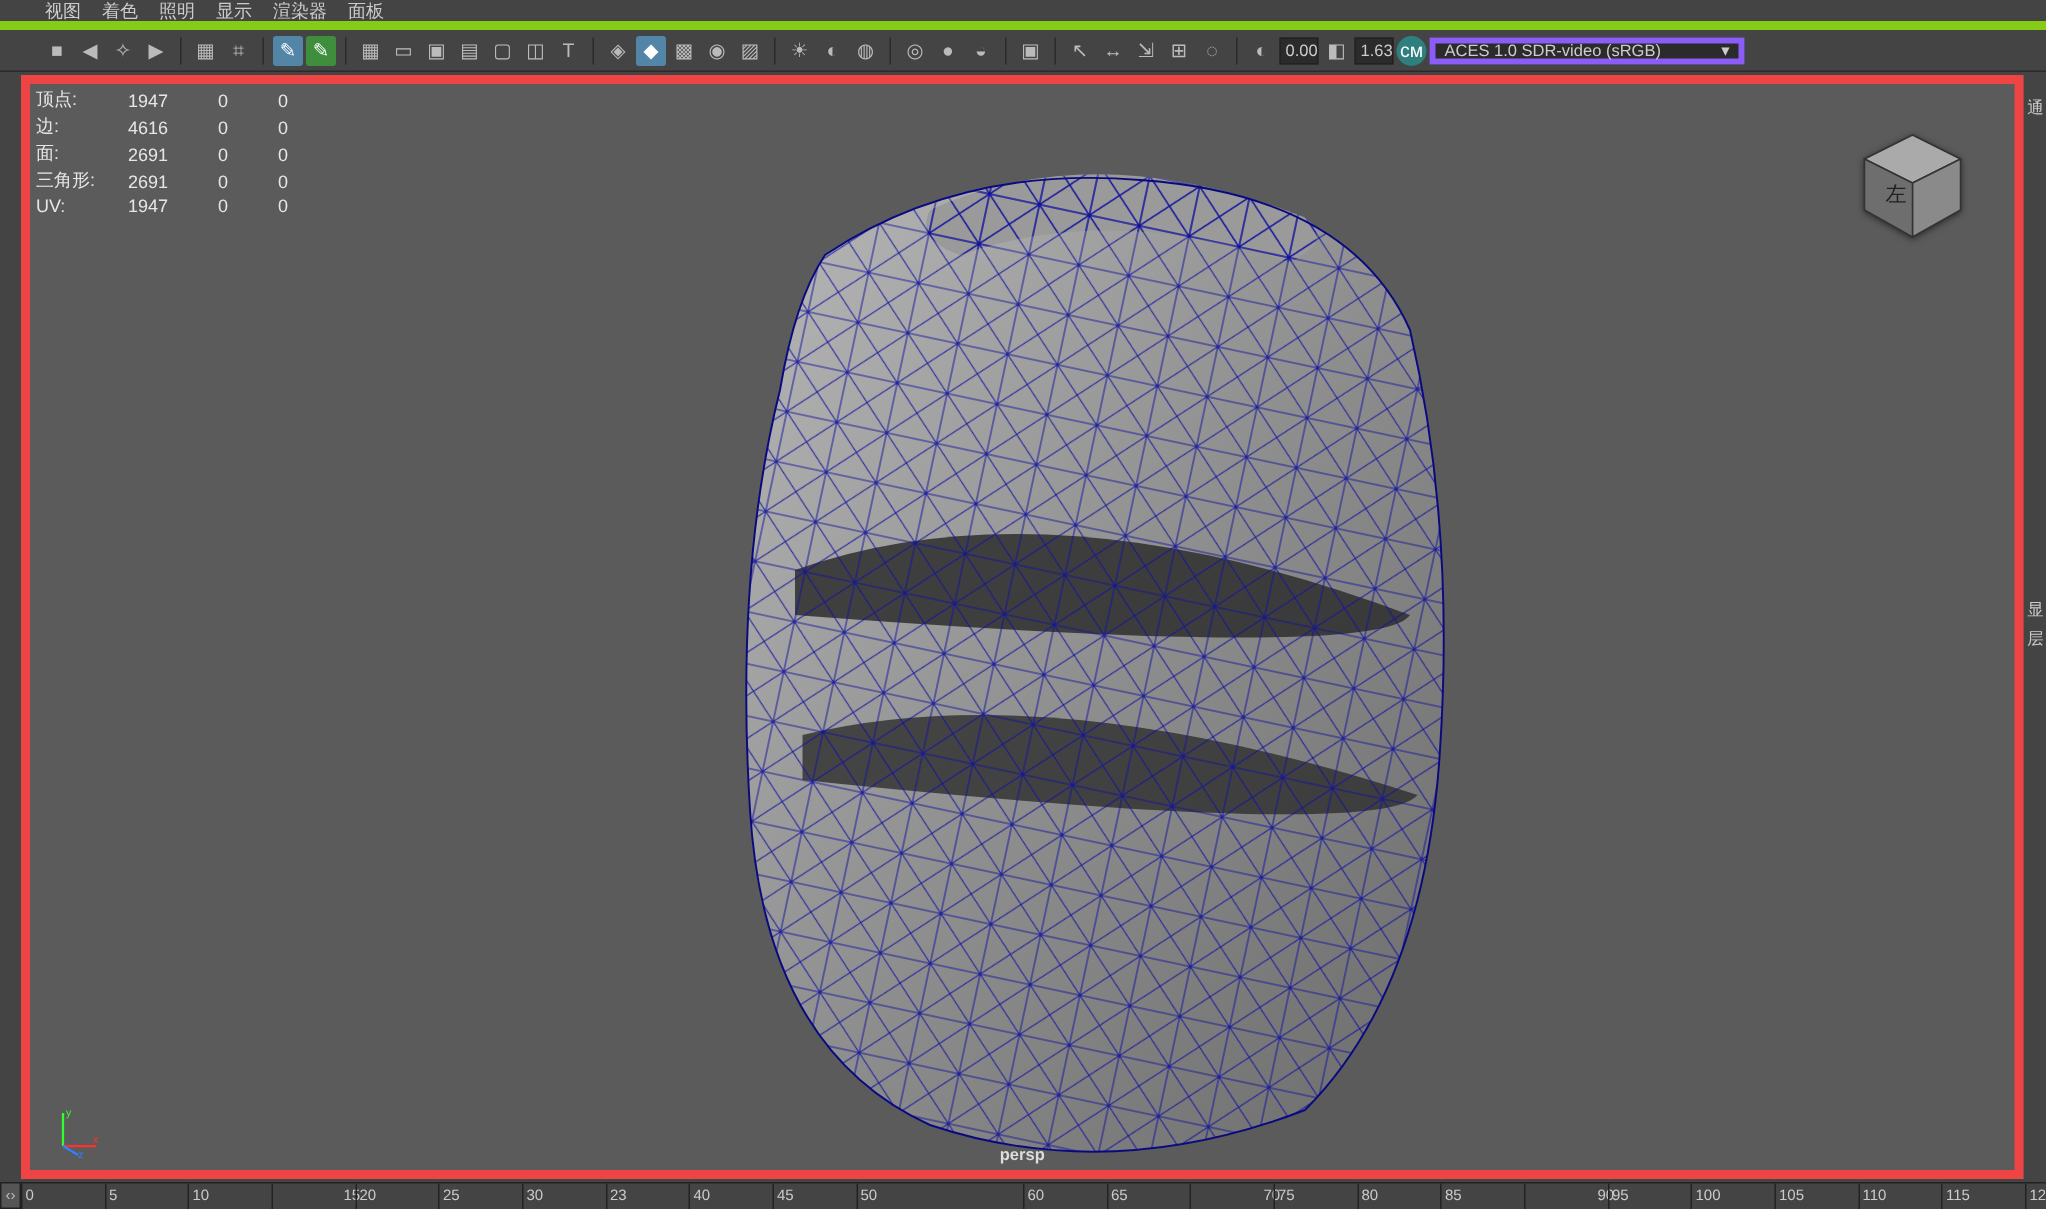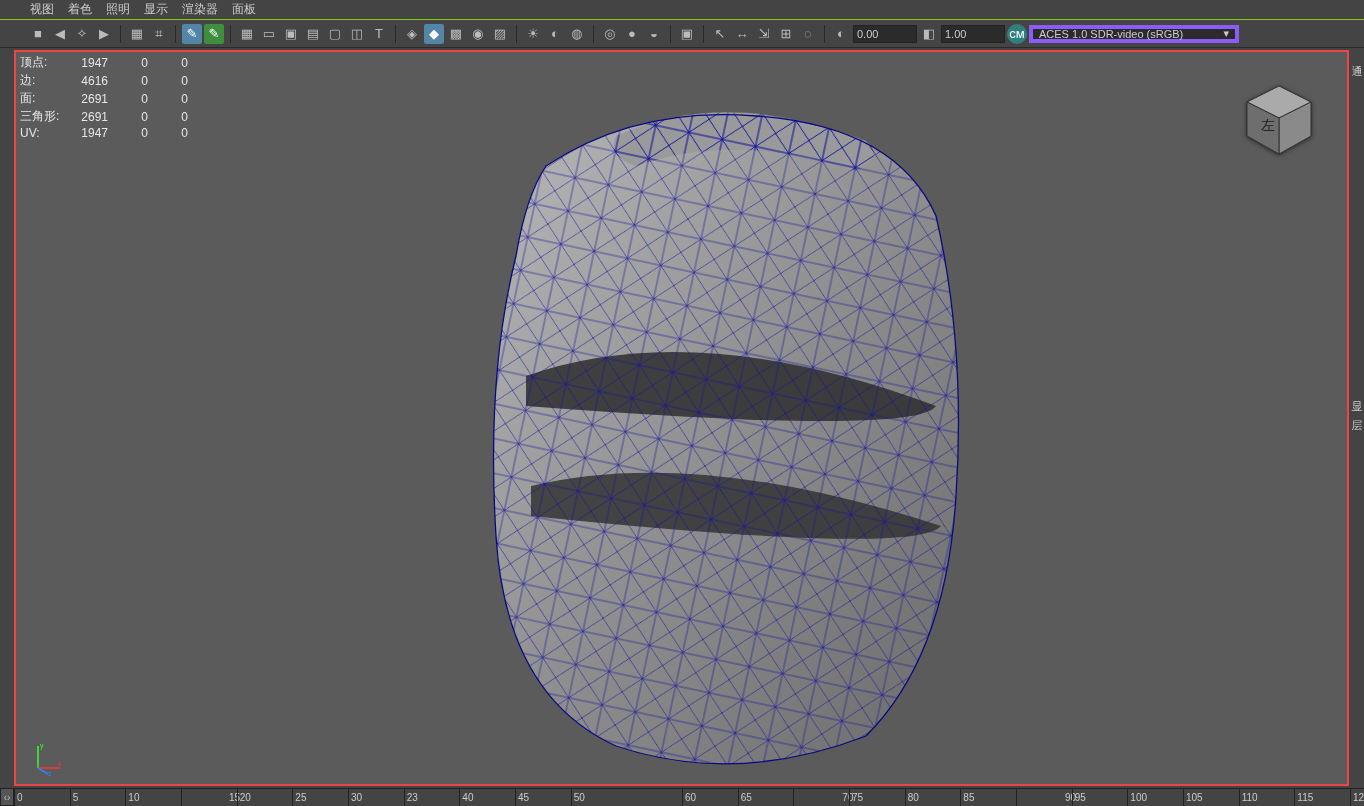--- a/index.html
+++ b/index.html
@@ -10,21 +10,21 @@
     font-family: "Microsoft YaHei", Arial, sans-serif;
     font-size: 12px;
     color: #cccccc;
     overflow: hidden;
     position: relative;
   }
   
   .menubar {
     height: 20px;
     background: #444444;
-    border-bottom: 1px solid #84cc16;
+    border-bottom: 6px solid #84cc16;
     display: flex;
     align-items: center;
     padding-left: 30px;
     gap: 14px;
     font-size: 12px;
   }
   .menubar span { cursor: default; }
   
   .toolbar {
     height: 28px;
@@ -45,21 +45,21 @@
     border-radius: 2px;
   }
   .tool-btn.active-blue { background: #5285a6; color: #fff; }
   .tool-btn.active-green { background: #3e8e3e; color: #fff; }
   .tool-btn.active-teal { background: #2f7f7f; color:#fff; border-radius:50%;}
   .tool-sep { width: 1px; height: 18px; background: #2a2a2a; margin: 0 4px; }
   .num-field {
     background: #2b2b2b;
     border: 1px solid #222;
     color: #ccc;
-    width: 64px; height: 18px;
+    width: 26px; height: 18px;
     font-size: 11px;
     padding: 0 3px;
     display: inline-flex;
     align-items: center;
   }
   .color-mgmt {
     background: #2b2b2b;
     border: 4px solid #8b5cf6;
     color: #ccc;
     height: 18px;
@@ -73,21 +73,21 @@
   
   .workspace {
     position: relative;
     height: 740px;
     display: flex;
   }
   .viewport {
     flex: 1;
     position: relative;
     background: #5b5b5b;
-    border: 2px solid #ef4444;
+    border: 6px solid #ef4444;
     margin: 2px 1px 2px 14px;
     overflow: hidden;
   }
   
   .right-panel {
     width: 14px;
     background: #444;
     display: flex;
     flex-direction: column;
     align-items: center;
@@ -212,21 +212,21 @@
   <div class="tool-sep"></div>
   <div class="tool-btn">↖</div>
   <div class="tool-btn">↔</div>
   <div class="tool-btn">⇲</div>
   <div class="tool-btn">⊞</div>
   <div class="tool-btn">◌</div>
   <div class="tool-sep"></div>
   <div class="tool-btn">◐</div>
   <div class="num-field">0.00</div>
   <div class="tool-btn">◧</div>
-  <div class="num-field">1.00</div>
+  <div class="num-field">1.63</div>
   <div class="tool-btn active-teal">cм</div>
   <div class="color-mgmt">
     <span>ACES 1.0 SDR-video (sRGB)</span>
     <span>▾</span>
   </div>
 </div>
 
 <div class="workspace">
 
   <div class="viewport">
@@ -305,20 +305,21 @@
 
     <svg class="axis-gizmo" viewBox="0 0 34 34">
       <line x1="8" y1="26" x2="8" y2="4" stroke="#30ff30" stroke-width="1.5"></line>
       <line x1="8" y1="26" x2="30" y2="26" stroke="#ff3030" stroke-width="1.5"></line>
       <line x1="8" y1="26" x2="18" y2="32" stroke="#3080ff" stroke-width="1.5"></line>
       <text x="10" y="6" font-size="7" fill="#30ff30">y</text>
       <text x="28" y="24" font-size="7" fill="#ff3030">x</text>
       <text x="18" y="34" font-size="7" fill="#3080ff">z</text>
     </svg>
 
+    <div class="cam-label">persp</div>
   </div>
 
   <div class="right-panel">
     <div class="rotlabel">通</div>
     <div style="display:flex;flex-direction:column;gap:4px">
       <div class="rotlabel">显</div>
       <div class="rotlabel">层</div>
     </div>
   </div>
 

